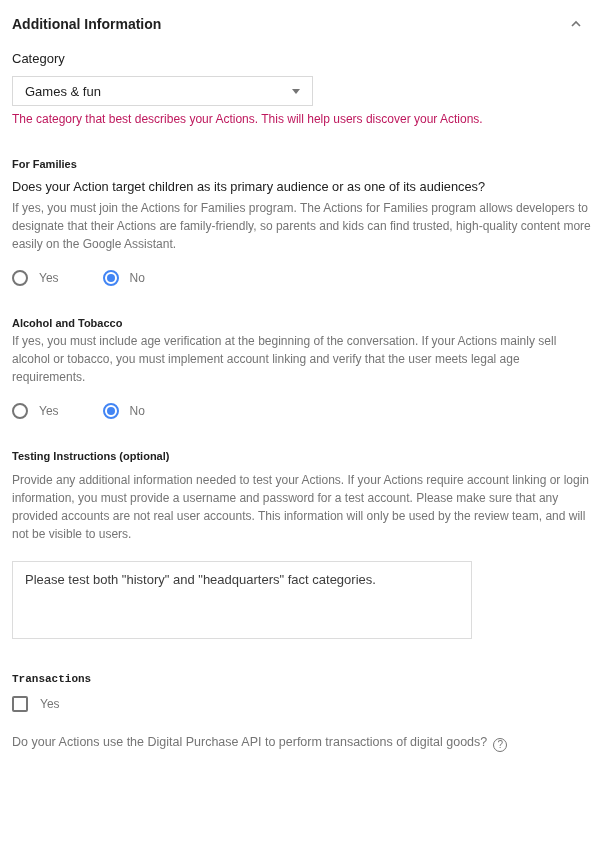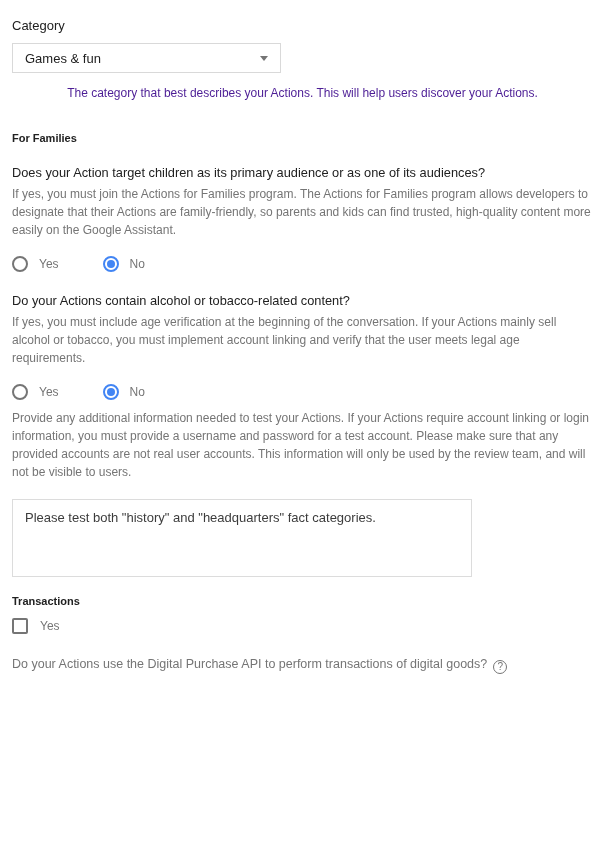--- a/index.html
+++ b/index.html
@@ -13,34 +13,34 @@
 
   .section-header {
     padding-top:15px; display:flex; justify-content:space-between; align-items:center;
   }
   .section-title { font-size:14px; font-weight:bold; color:#212121; }
   .collapse-btn { background:none; border:none; cursor:pointer; padding:2px; margin-right:8px; display:flex; }
 
   .field-label { margin-top:18px; font-size:13px; font-weight:normal; color:#212121; }
 
   .select-box {
-    margin-top:10px; width:269px; height:30px; border:1px solid #d9d9d9; background:#fff;
+    margin-top:10px; width:301px; height:30px; border:1px solid #d9d9d9; background:#fff;
     display:flex; align-items:center; justify-content:space-between;
     padding:8px 12px; cursor:pointer;
   }
   .select-value { font-size:13px; color:#212121; }
   .caret-down {
     width:0; height:0; border-left:4px solid transparent; border-right:4px solid transparent;
     border-top:5px solid #757575;
   }
 
-  .helper { margin-top:12px; font-size:12px; color:#4c1d95; line-height:1.35;text-align:center; }
+  .helper { margin-top:5px; font-size:12px; color:#be185d; line-height:1.35; }
 
   .sec-heading { margin-top:31px; font-size:11px; font-weight:bold; color:#212121; }
-  .question { margin-top:20px; font-size:12.8px; color:#212121; line-height:1.4; }
+  .question { margin-top:8px; font-size:12.8px; color:#212121; line-height:1.4; }
   .question.gray { color:#757575; font-size:12.5px; }
   .para { margin-top:3px; font-size:12px; color:#757575; line-height:1.5; }
 
   .radio-row { margin-top:17px; display:flex; align-items:center; }
   .radio-option { display:flex; align-items:center; cursor:pointer; }
   .radio-option + .radio-option { margin-left:44px; }
   .radio {
     width:16px; height:16px; border-radius:50%; border:2px solid #757575; position:relative; flex:0 0 auto;
   }
   .radio.selected { border-color:#4285f4; }
@@ -67,20 +67,28 @@
   .checkbox-label { margin-left:12px; font-size:12px; color:#757575; }
 
   .q-gap { margin-top:22px; }
 </style>
 </head>
 <body>
 
 <div class="container">
 
   
+  <div class="section-header">
+    <div class="section-title">Additional Information</div>
+    <button class="collapse-btn">
+      <svg width="14" height="14" viewBox="0 0 14 14">
+        <polyline points="3,9 7,5 11,9" fill="none" stroke="#757575" stroke-width="1.6"></polyline>
+      </svg>
+    </button>
+  </div>
 
   
   <div class="field-label">Category</div>
   <div class="select-box">
     <span class="select-value">Games &amp; fun</span>
     <span class="caret-down"></span>
   </div>
   <div class="helper">The category that best describes your Actions. This will help users discover your Actions.</div>
 
   
@@ -92,39 +100,40 @@
       <span class="radio"></span>
       <span class="radio-label">Yes</span>
     </div>
     <div class="radio-option">
       <span class="radio selected"></span>
       <span class="radio-label">No</span>
     </div>
   </div>
 
   
-  <div class="question">Do your Actions contain alcohol or tobacco-related content?</div>
+  <div class="sec-heading">Alcohol and Tobacco</div>
   <div class="para">If yes, you must include age verification at the beginning of the conversation. If your Actions mainly sell alcohol or tobacco, you must implement account linking and verify that the user meets legal age requirements.</div>
   <div class="radio-row">
     <div class="radio-option">
       <span class="radio"></span>
       <span class="radio-label">Yes</span>
     </div>
     <div class="radio-option">
       <span class="radio selected"></span>
       <span class="radio-label">No</span>
     </div>
   </div>
 
   
+  <div class="sec-heading">Testing Instructions (optional)</div>
   <div class="para" style="margin-top:9px;">Provide any additional information needed to test your Actions. If your Actions require account linking or login information, you must provide a username and password for a test account. Please make sure that any provided accounts are not real user accounts. This information will only be used by the review team, and will not be visible to users.</div>
   <textarea class="textarea" spellcheck="false" style="">Please test both "history" and "headquarters" fact categories.</textarea>
 
   
-  <div class="sec-heading" style="margin-top:14px;">Transactions</div>
+  <div class="sec-heading" style="margin-top:30px;font-family:Liberation Mono, monospace;">Transactions</div>
 
   <div class="checkbox-row">
     <span class="checkbox"></span>
     <span class="checkbox-label">Yes</span>
   </div>
 
   <div class="question gray q-gap">
     <span>Do your Actions use the Digital Purchase API to perform transactions of digital goods?</span><span class="help-icon">?</span>
   </div>
   

